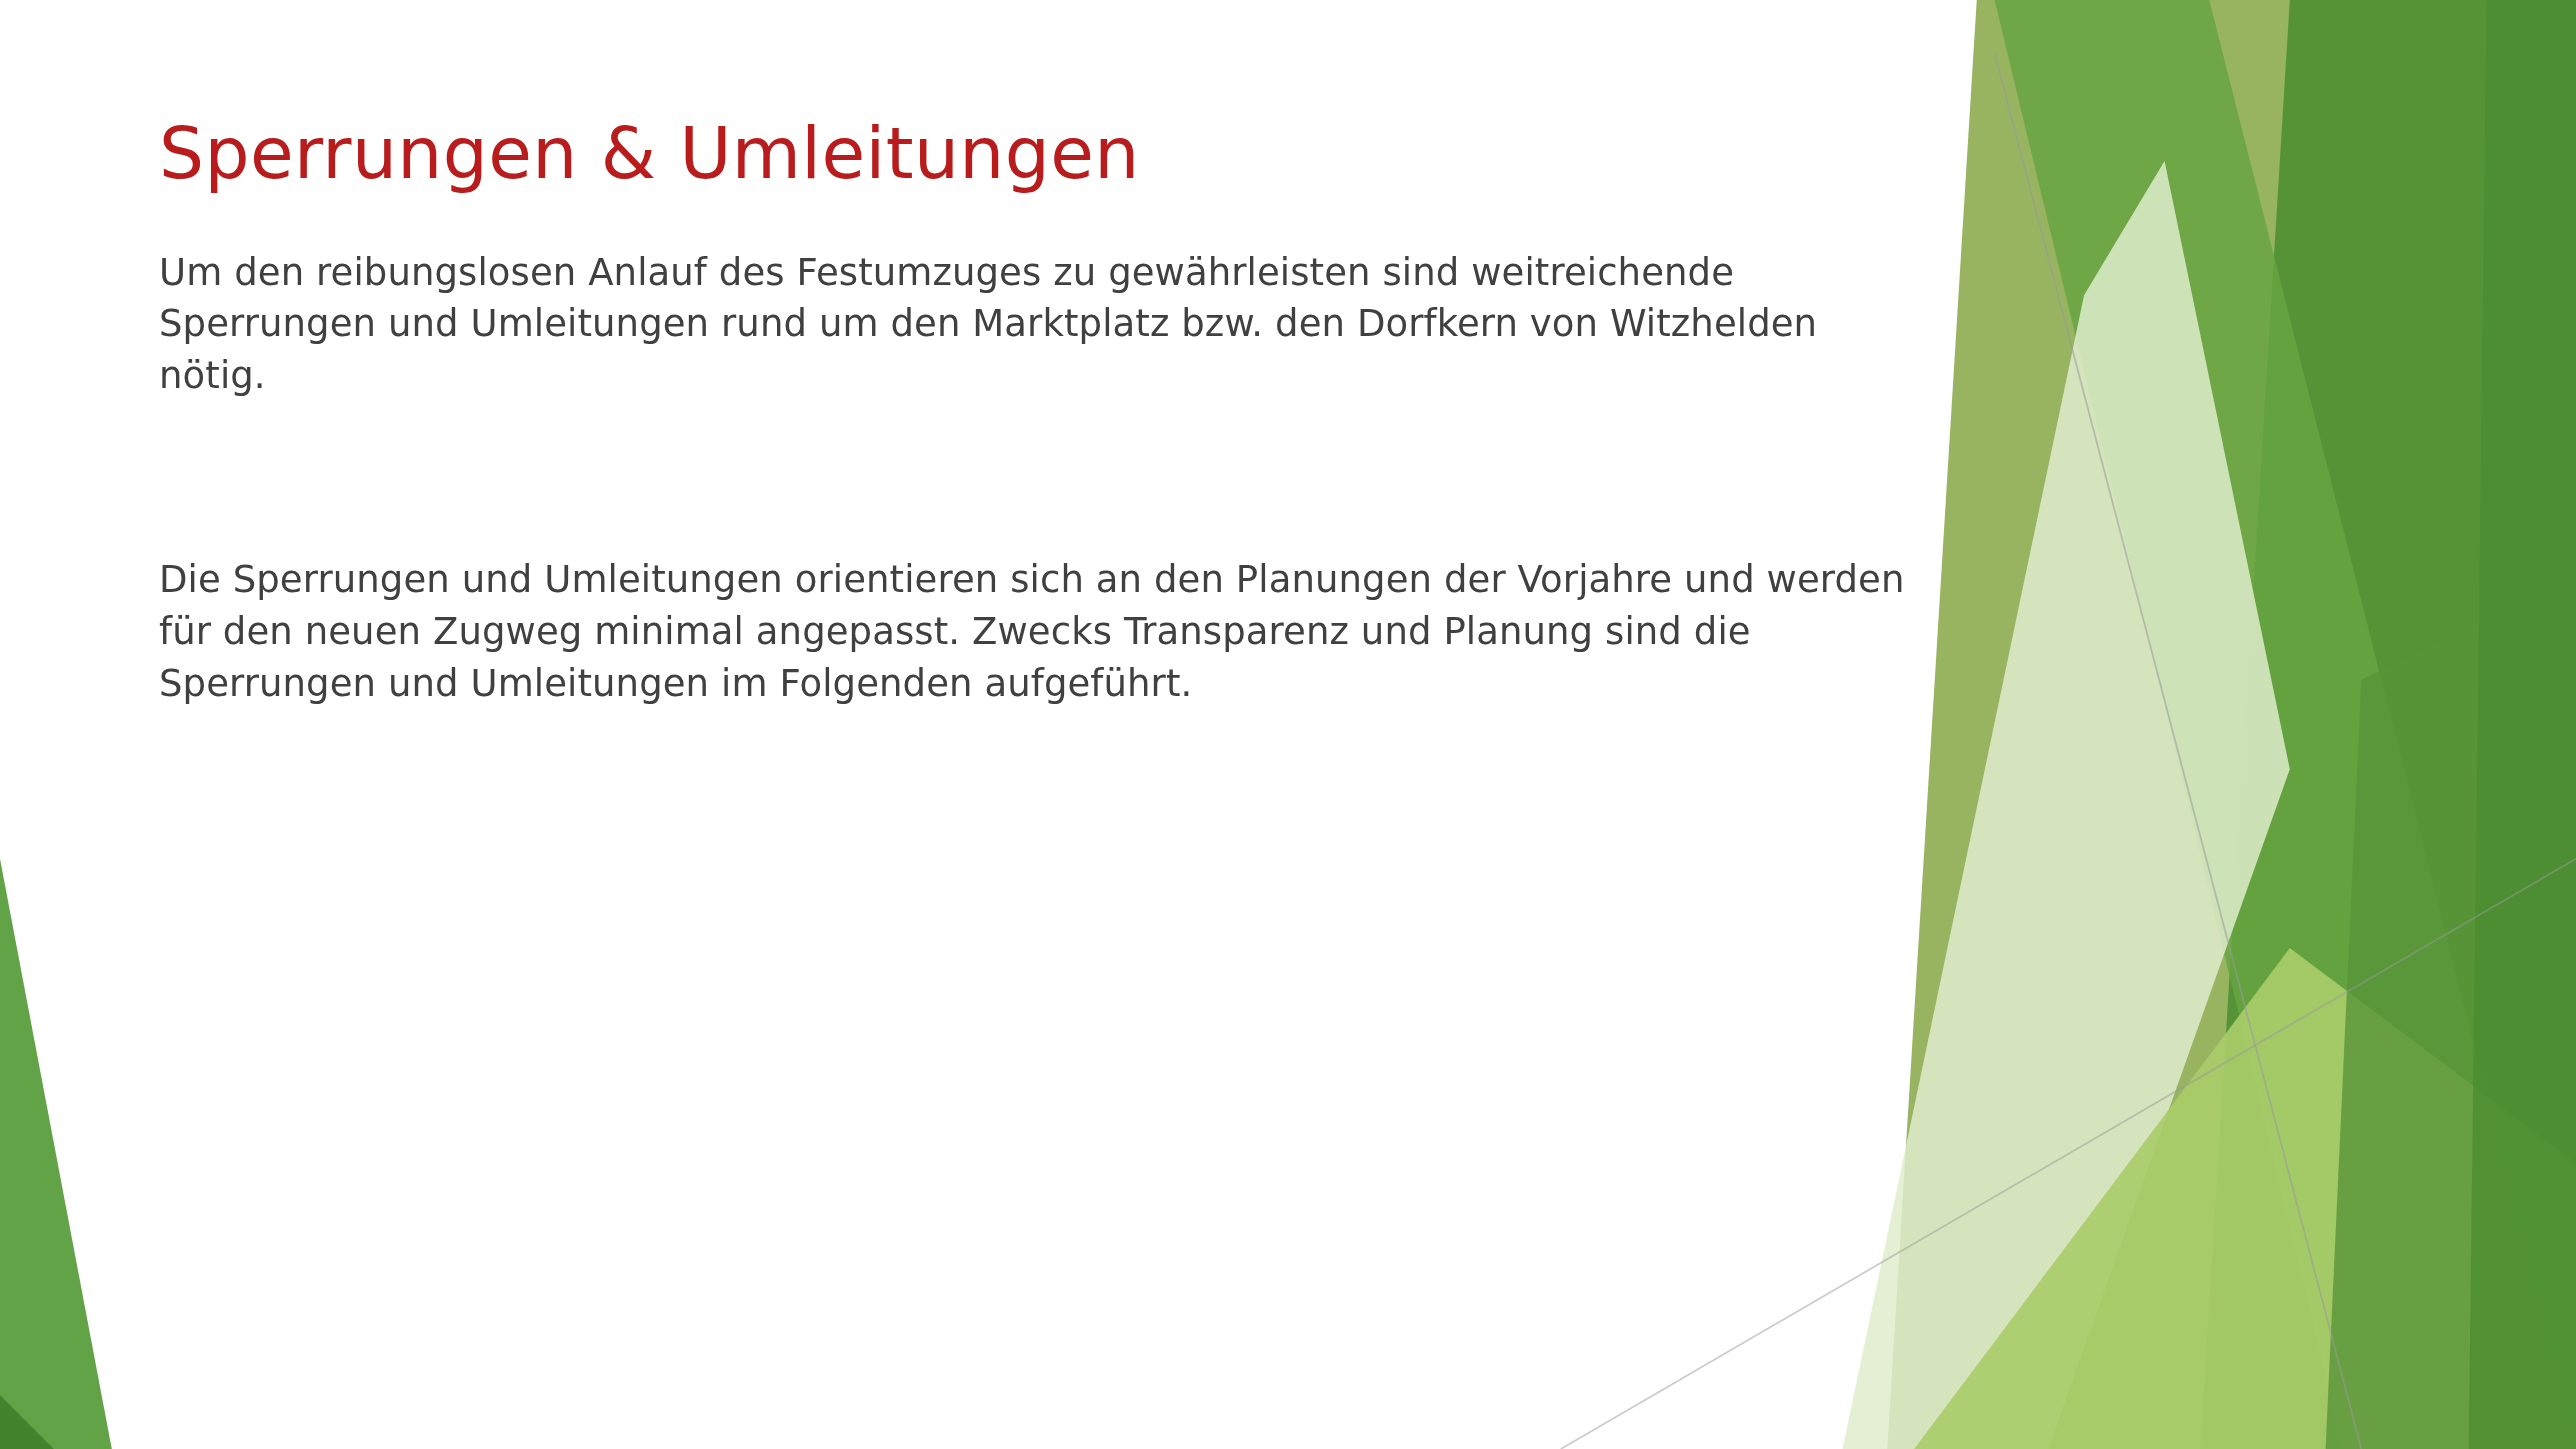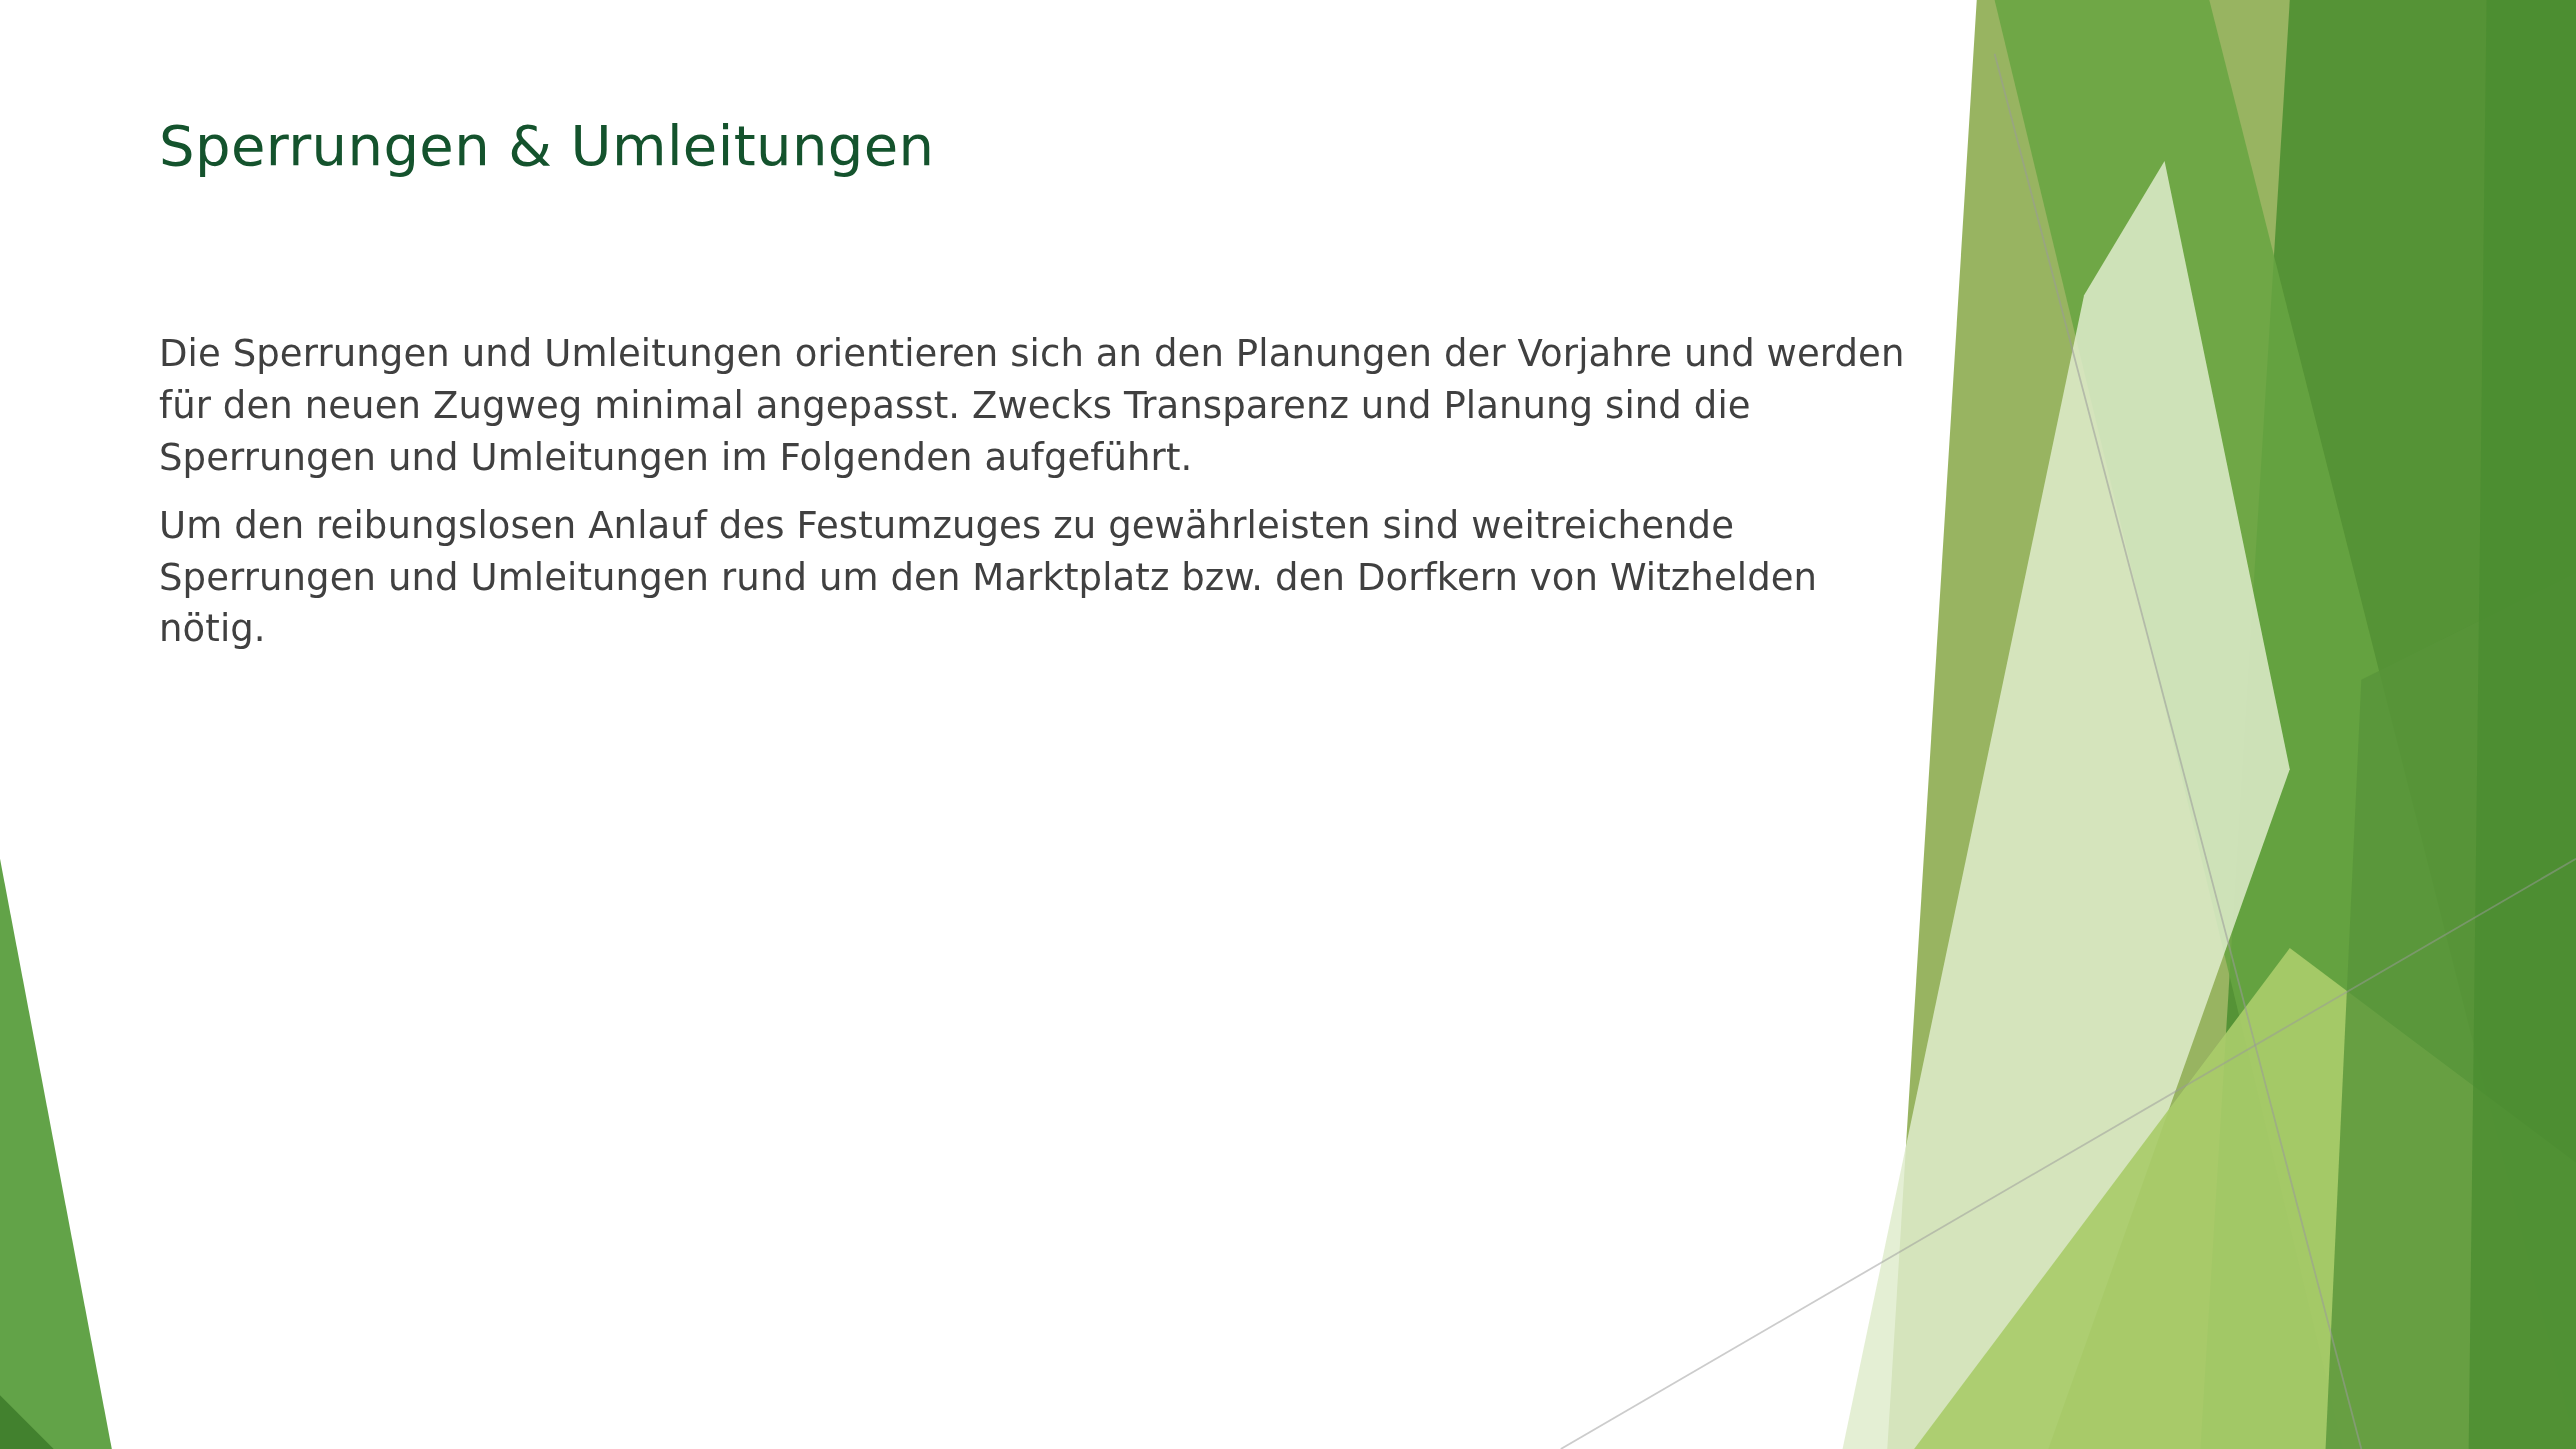--- a/index.html
+++ b/index.html
@@ -25,22 +25,22 @@
     height: 1449px;
     pointer-events: none;
   }
   .content {
     position: absolute;
     left: 159px;
     top: 116px;
     width: 1780px;
   }
   .slide-title {
-    color: #14532d;
-    font-size: 56px;
+    color: #b91c1c;
+    font-size: 71px;
     font-weight: normal;
     line-height: 1.08;
     letter-spacing: 0.4px;
     margin: 0 0 54px 0;
     white-space: nowrap;
   }
   .body-block {
     color: #404040;
     font-size: 37px;
     line-height: 1.40;
@@ -73,18 +73,18 @@
     <polygon points="2560,1060 2880,1300 2880,1620 2140,1620" fill="#a9cc6a" opacity="0.92"></polygon>
     <polygon points="2640,760 2880,640 2880,1620 2600,1620" fill="#57953a" opacity="0.8"></polygon>
     <polygon points="2780,0 2880,0 2880,1620 2760,1620" fill="#4a8c30" opacity="0.75"></polygon>
 
     <line x1="2230" y1="60" x2="2640" y2="1620" stroke="#9a9a9a" stroke-width="2" opacity="0.55"></line>
     <line x1="1745" y1="1620" x2="2880" y2="960" stroke="#9a9a9a" stroke-width="2" opacity="0.5"></line>
   </svg>
 
   <div class="content">
     <h1 class="slide-title">Sperrungen &amp; Umleitungen</h1>
+    <p class="body-block first">Um den reibungslosen Anlauf des Festumzuges zu gewährleisten sind weitreichende Sperrungen und Umleitungen rund um den Marktplatz bzw. den Dorfkern von Witzhelden nötig.</p>
     <p class="body-block second">Die Sperrungen und Umleitungen orientieren sich an den Planungen der Vorjahre und werden für den neuen Zugweg minimal angepasst. Zwecks Transparenz und Planung sind die Sperrungen und Umleitungen im Folgenden aufgeführt.</p>
-    <p class="body-block first">Um den reibungslosen Anlauf des Festumzuges zu gewährleisten sind weitreichende Sperrungen und Umleitungen rund um den Marktplatz bzw. den Dorfkern von Witzhelden nötig.</p>
   </div>
 
 </div>
 
 
 </body></html>

